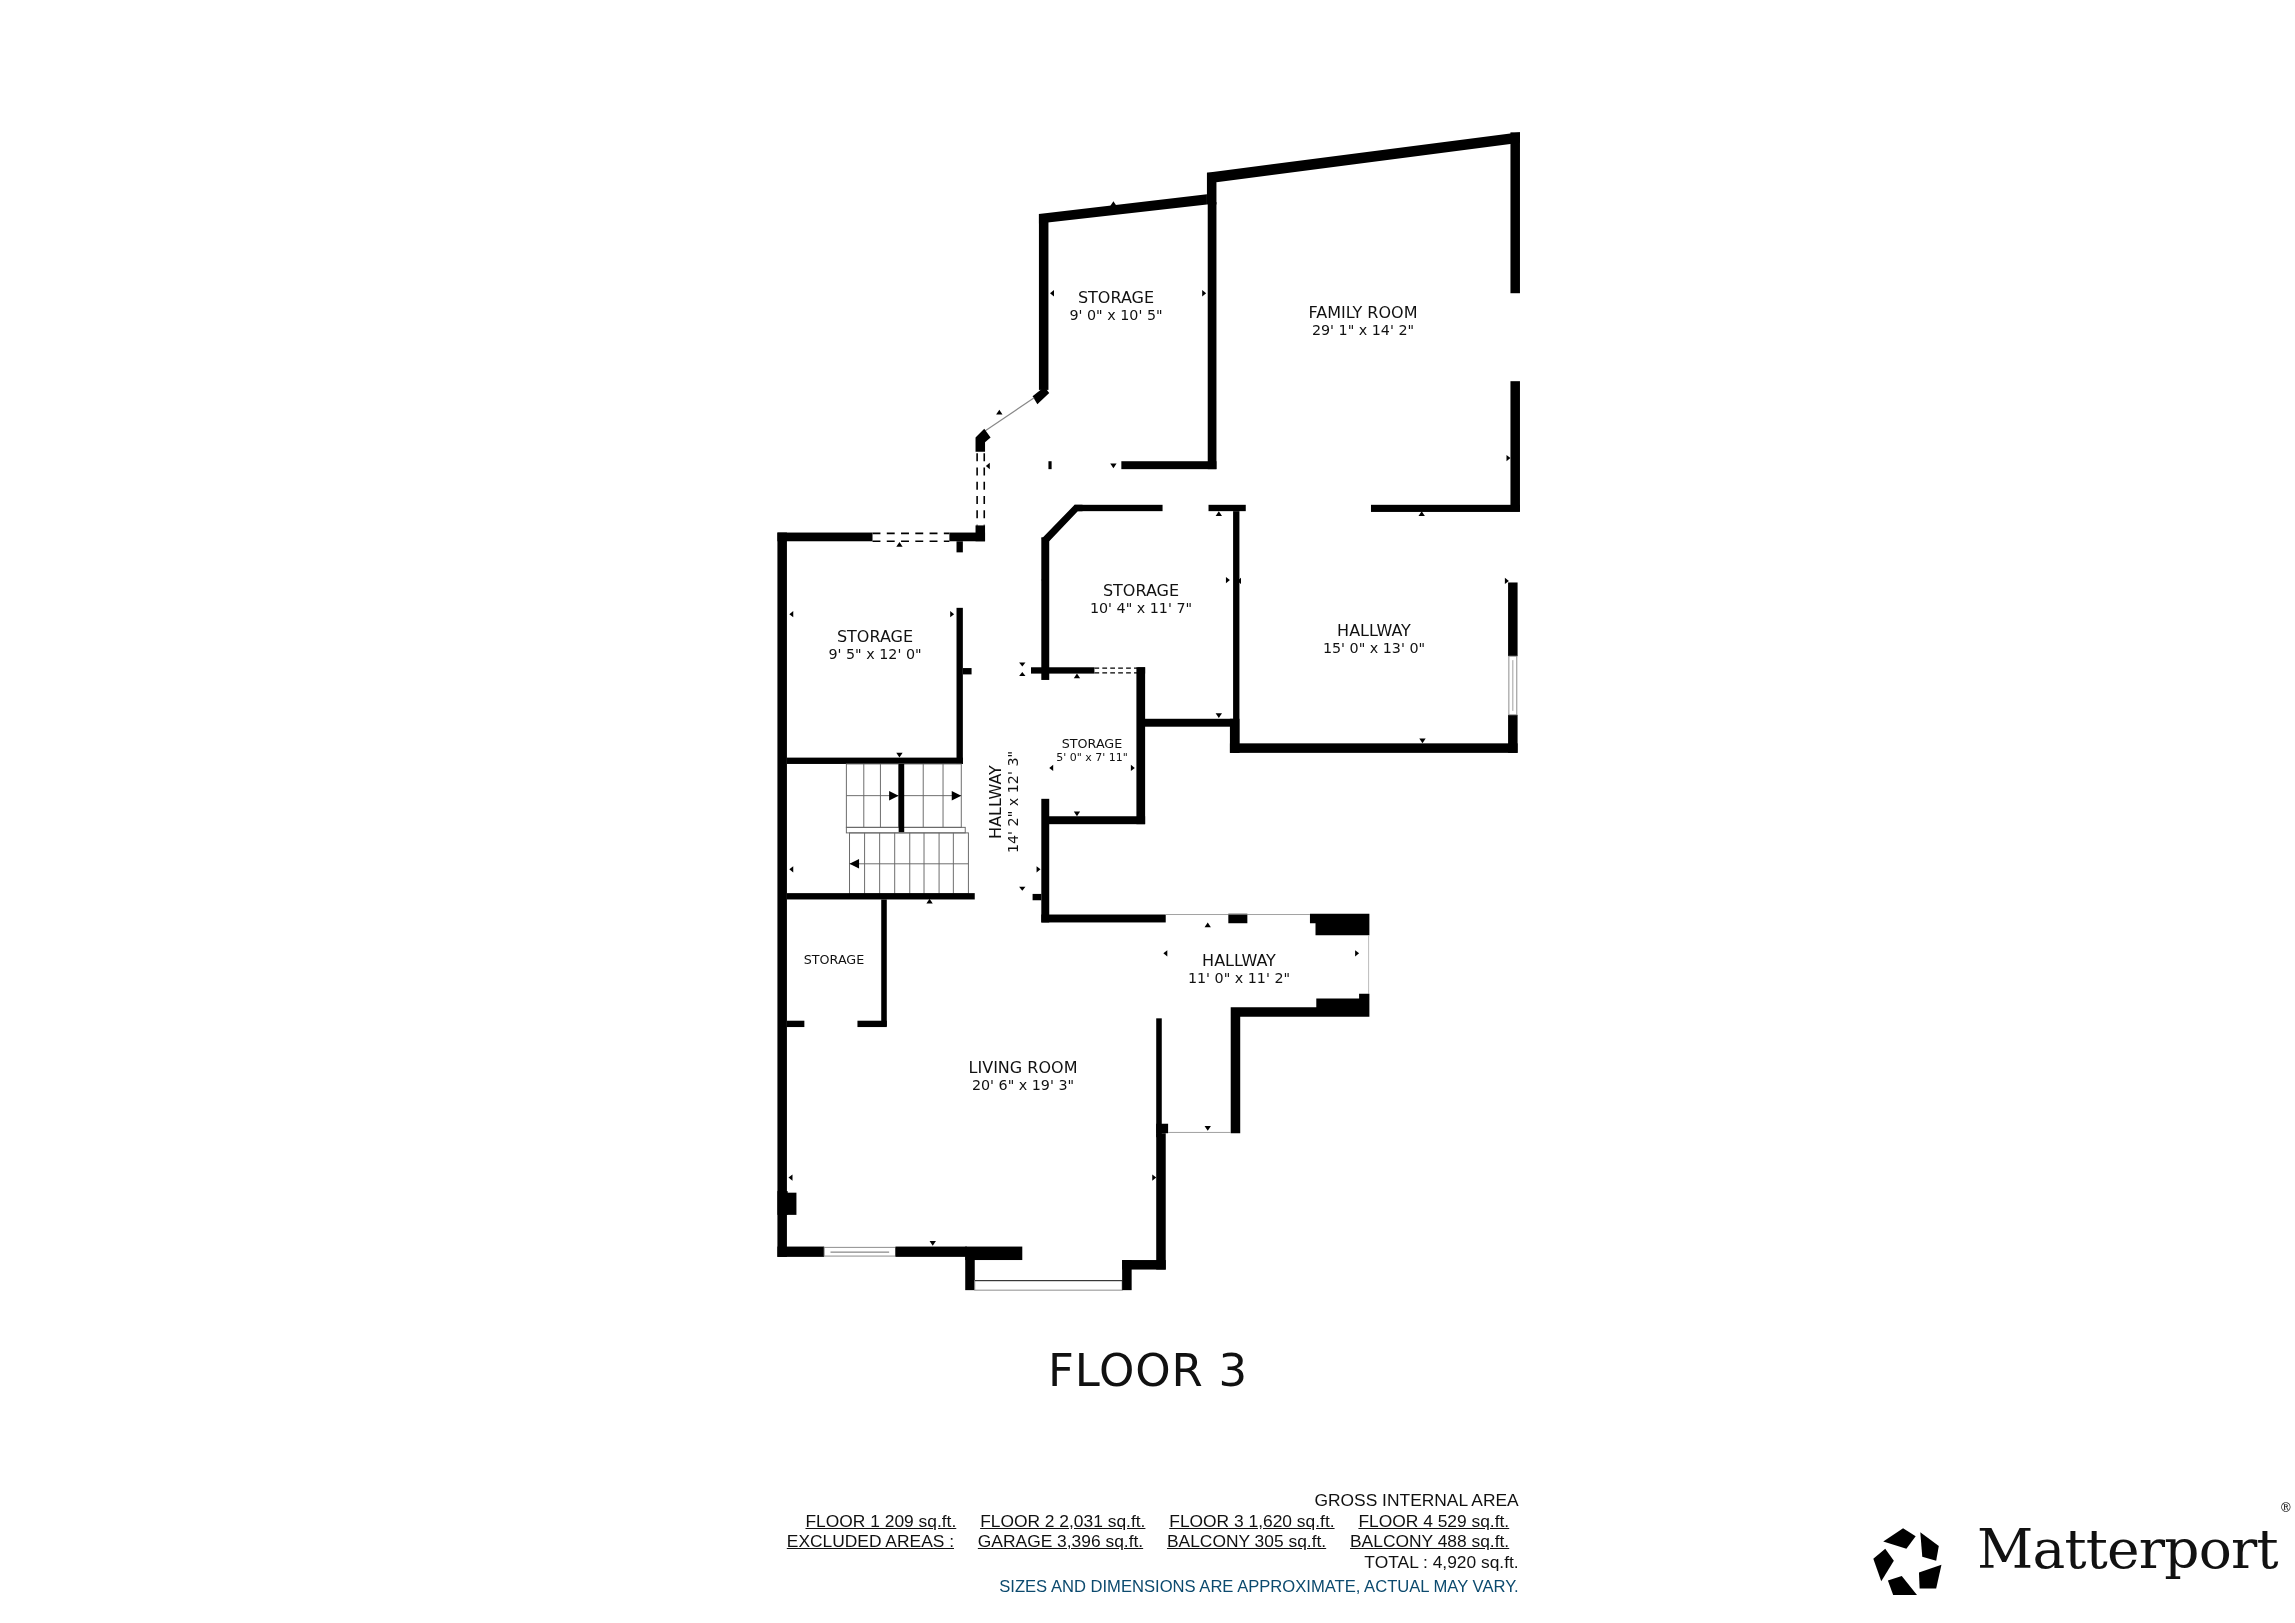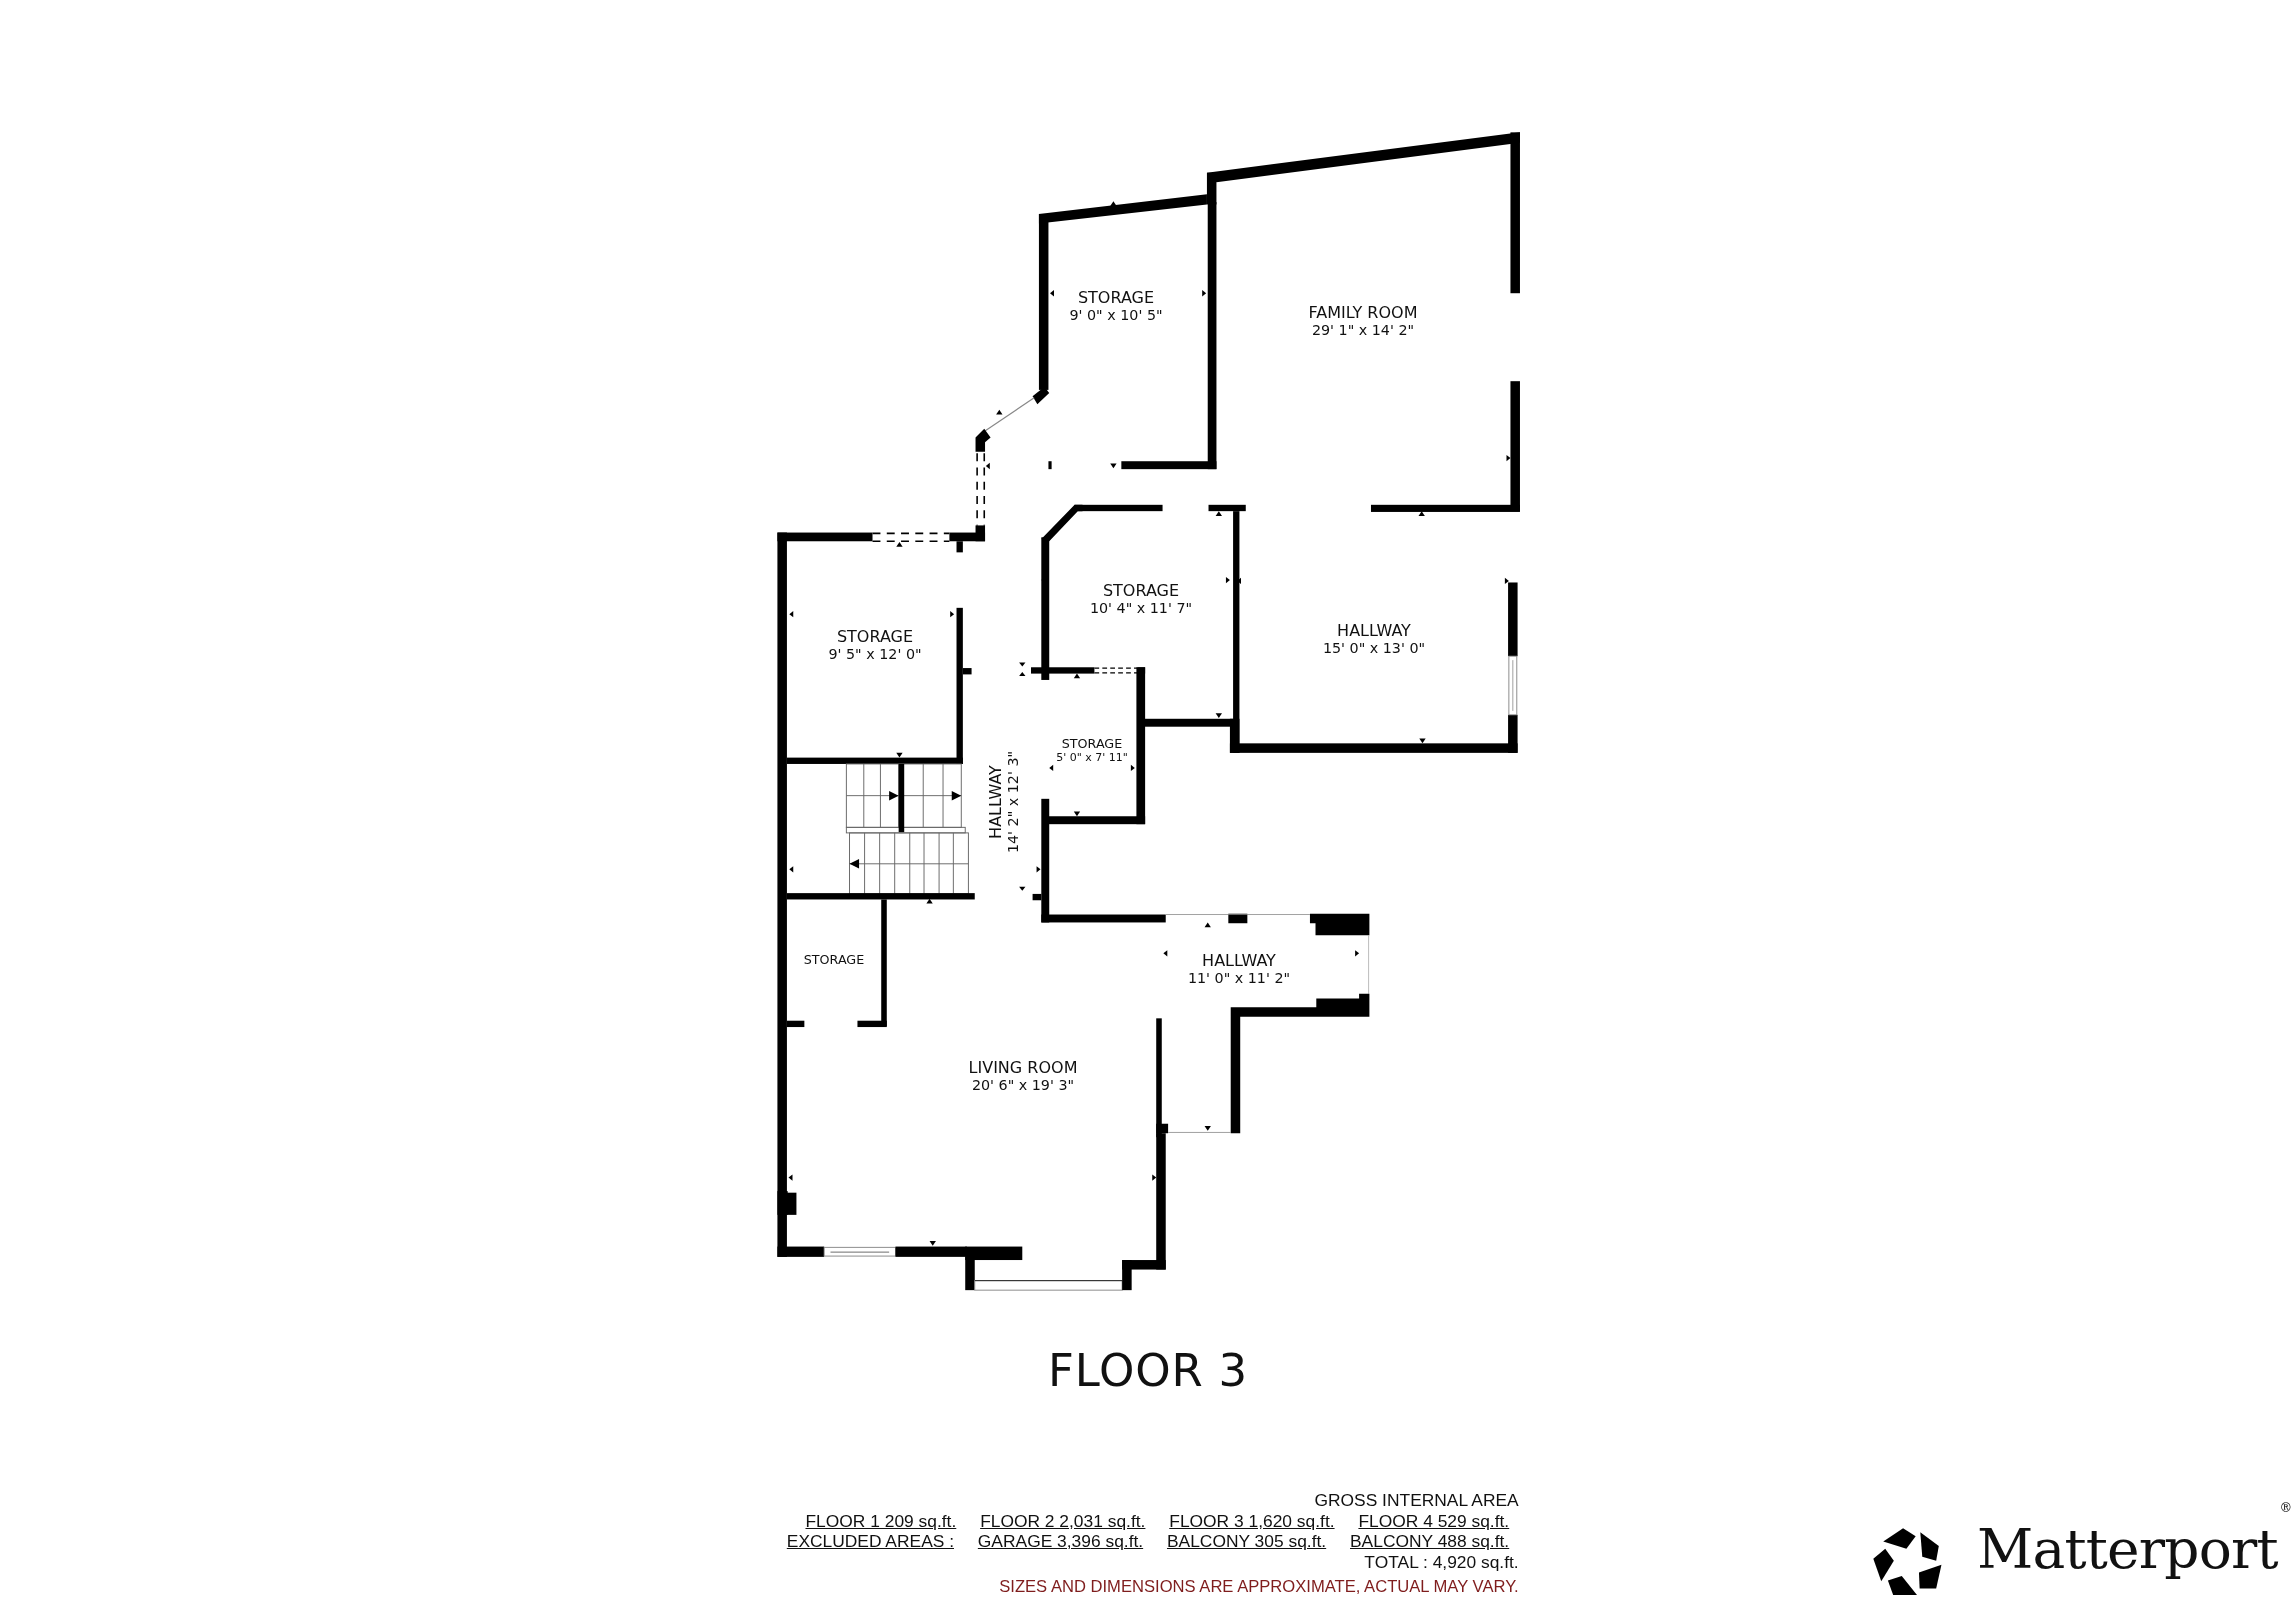--- a/index.html
+++ b/index.html
@@ -13,21 +13,21 @@
     .room-label.small .name { font-size: 12.7px; }
     .room-label.small .dims { font-size: 11px; }
     .room-label.vertical { transform: translate(-50%, -50%) rotate(-90deg); }
     .floor-title { position: absolute; left: 1148px; top: 1370px; transform: translate(-50%, -50%);
                    font-size: 45px; letter-spacing: 0.8px; }
     .summary { position: absolute; left: 1148px; top: 1490px; transform: translateX(-50%);
                text-align: right; font-family: "Liberation Sans", sans-serif; font-size: 17.4px;
                line-height: 20.6px; white-space: nowrap; transform-origin: center top; }
     .summary .row { display: block; }
     .summary .row span { margin: 0 9.5px; text-decoration: underline; }
-    .summary .disclaimer { color: #7f1d1d; margin-top: 4.8px; font-size: 16.6px; }
+    .summary .disclaimer { color: #0c4a6e; margin-top: 4.8px; font-size: 16.6px; }
     .logo { position: absolute; left: 1872px; top: 1517px; display: flex; align-items: flex-start; }
     .logo svg { width: 86px; height: 86px; }
     .logo .word { font-family: "DejaVu Serif", serif; font-size: 55px; margin-left: 19px;
                   letter-spacing: -0.8px; color: #111; }
     .logo .reg { font-size: 12.7px; vertical-align: top; position: relative; top: -17.4px; margin-left: 1.6px; }
   </style>
 </head>
 <body>
 
 <svg class="plan" viewBox="0 0 2896 2048" xmlns="http://www.w3.org/2000/svg">

